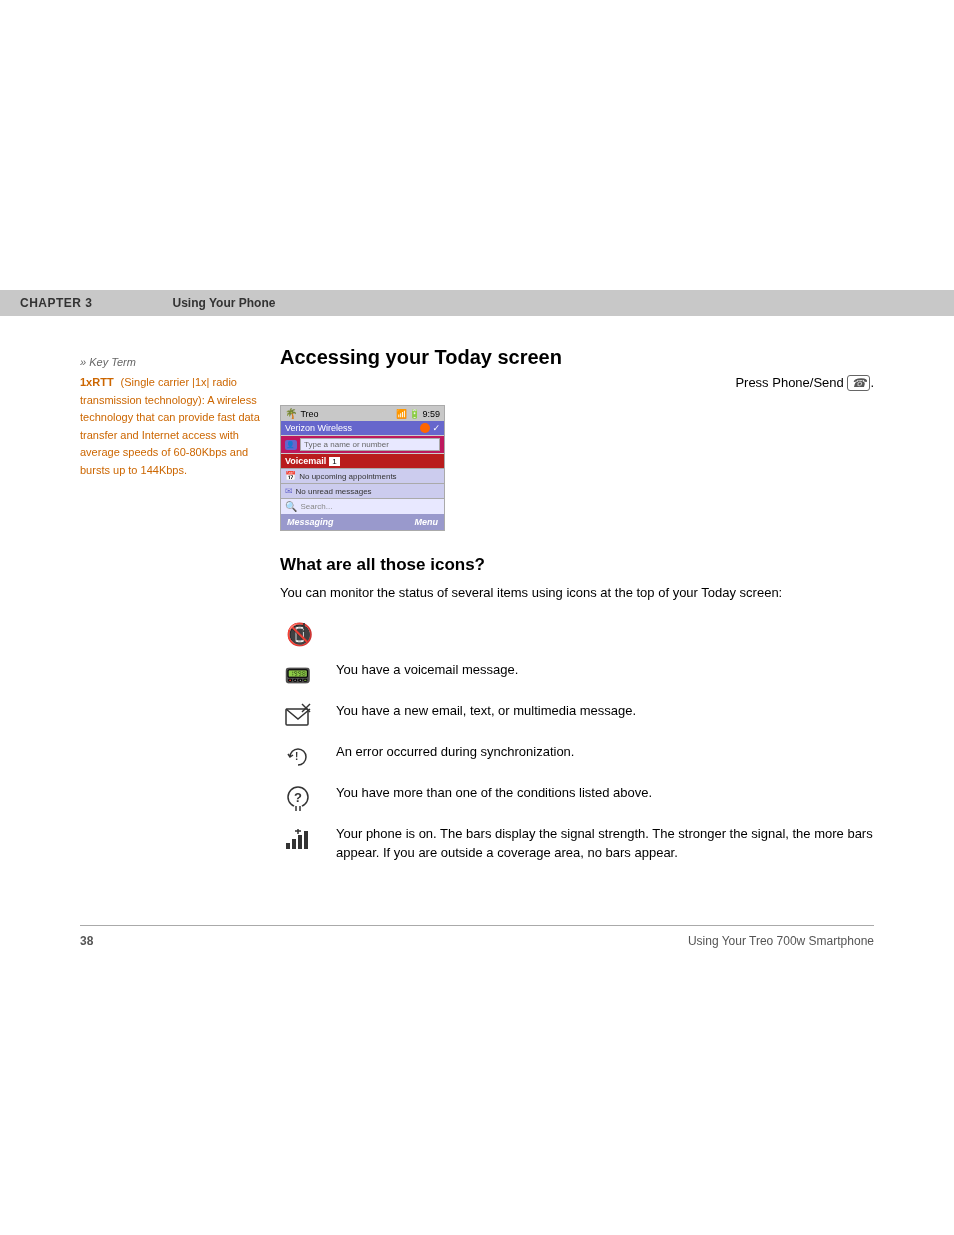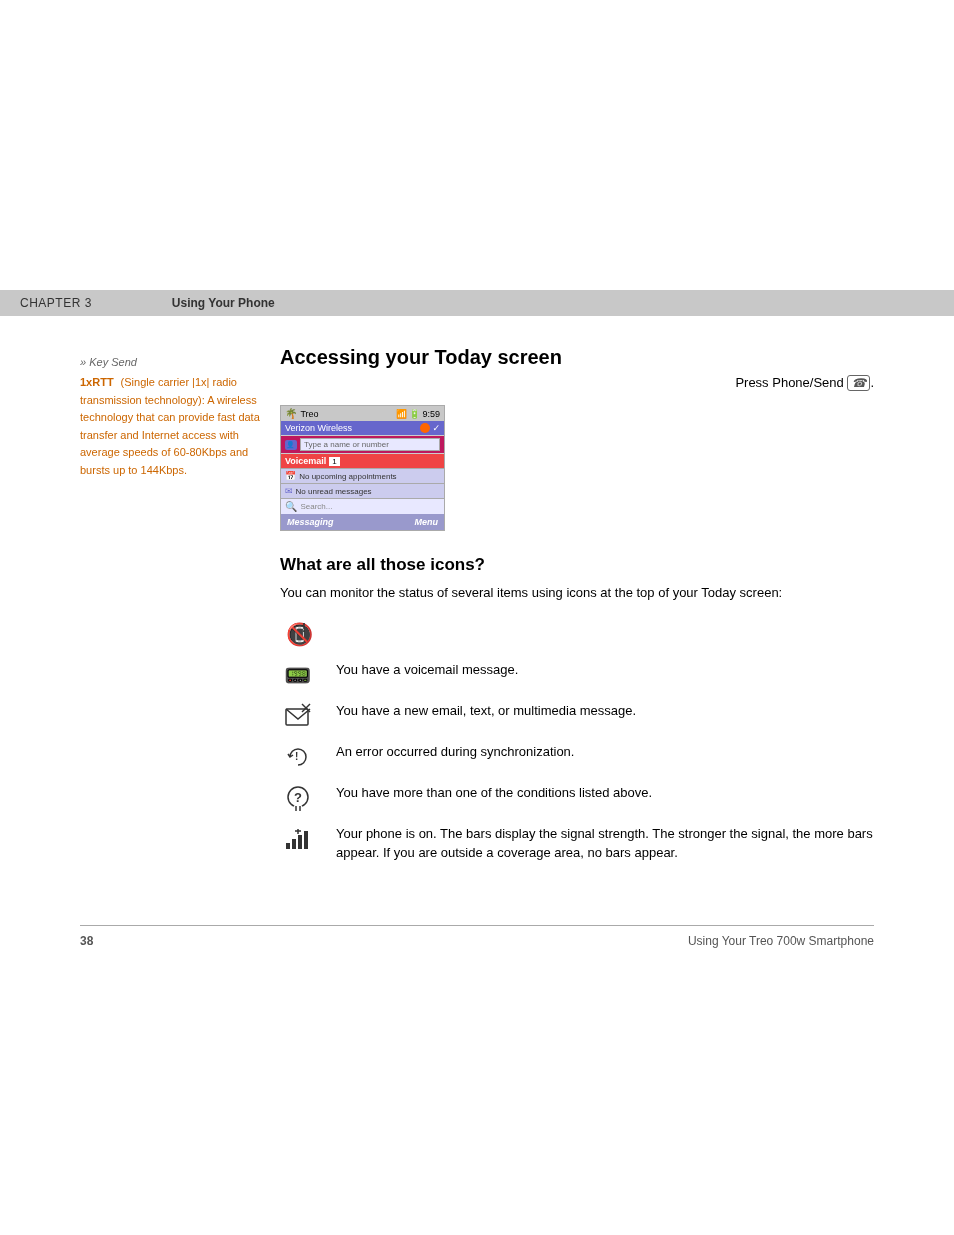--- a/index.html
+++ b/index.html
@@ -14,21 +14,21 @@
 
     
     .chapter-bar {
       background: #c8c8c8;
       display: flex;
       align-items: center;
       padding: 6px 20px;
       margin-top: 290px;
     }
     .chapter-label {
-      font-weight: normal;
+      font-weight: bold;
       font-size: 12px;
       color: #333;
       margin-right: 80px;
       text-transform: uppercase;
       letter-spacing: 0.5px;
     }
     .chapter-title {
       font-size: 12px;
       font-weight: bold;
       color: #333;
@@ -161,21 +161,21 @@
       flex: 1;
       background: #e8e8ff;
       font-size: 8px;
       color: #666;
       padding: 1px 3px;
       border: 1px solid #aaa;
     }
     .phone-voicemail-row {
       display: flex;
       align-items: center;
-      background: #ef4444;
+      background: #b91c1c;
       padding: 2px 4px;
     }
     .phone-voicemail-text {
       color: #fff;
       font-size: 9px;
       font-weight: bold;
     }
     .phone-voicemail-num {
       background: #fff;
       color: #000;
@@ -290,21 +290,21 @@
 <body>
 
 <div class="chapter-bar">
   <span class="chapter-label">CHAPTER 3</span>
   <span class="chapter-title">Using Your Phone</span>
 </div>
 
 <div class="content-area">
 
   <div class="sidebar">
-    <div class="key-term-label">» Key Send</div>
+    <div class="key-term-label">» Key Term</div>
     <span class="key-term-word">1xRTT</span>
     <span class="key-term-text">
       &nbsp;<span>(Single carrier |1x| radio transmission technology): A wireless technology that can provide fast data transfer and Internet access with average speeds of 60-80Kbps and bursts up to 144Kbps.</span>
     </span>
   </div>
 
   <div class="main-content">
 
     <div class="section-heading">Accessing your Today screen</div>
     <div class="section-subtext">

